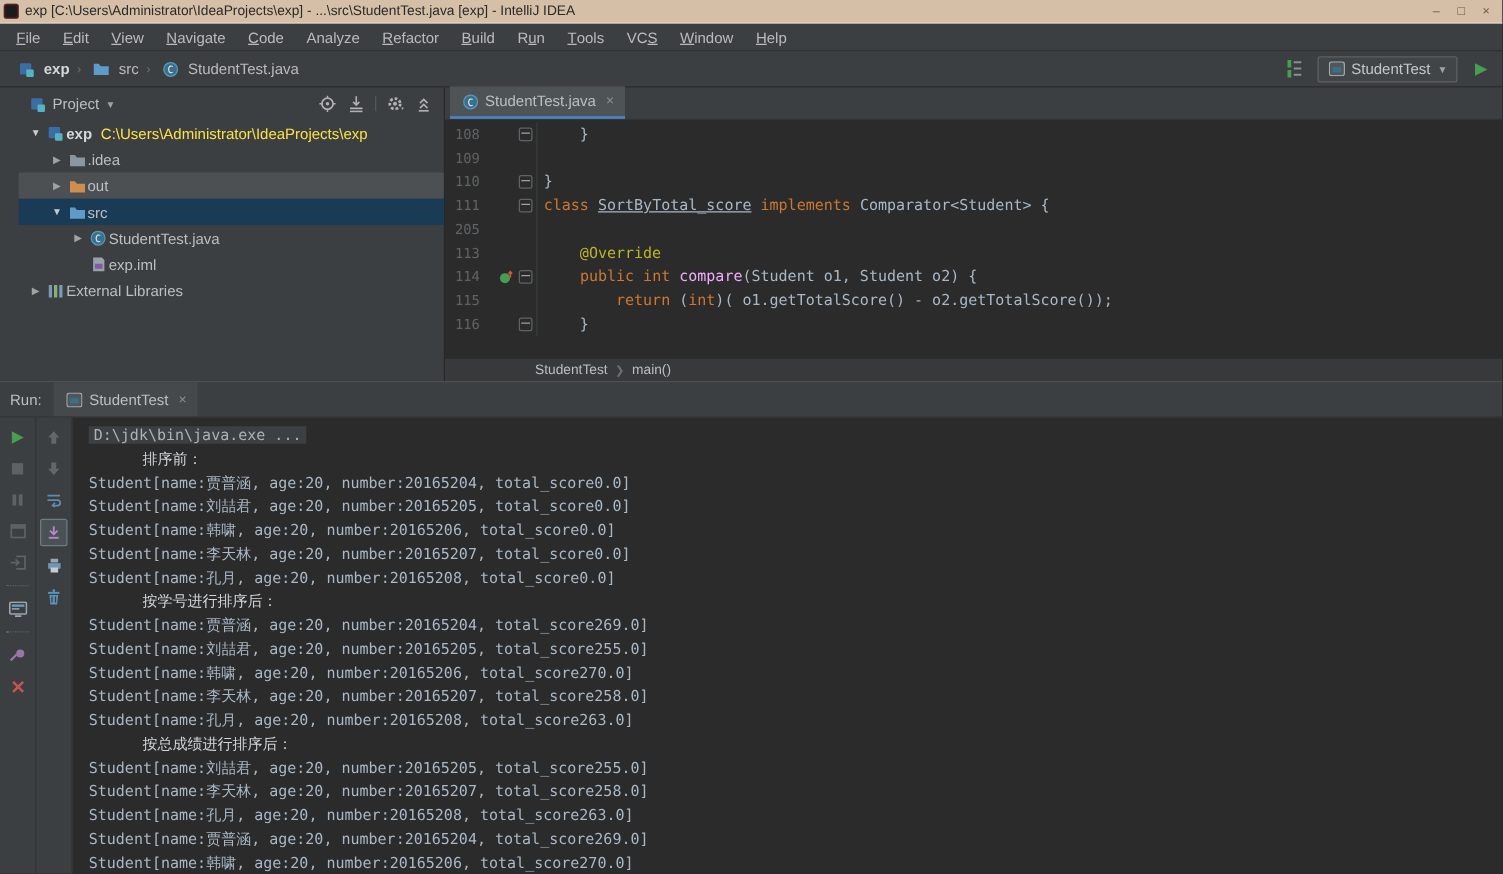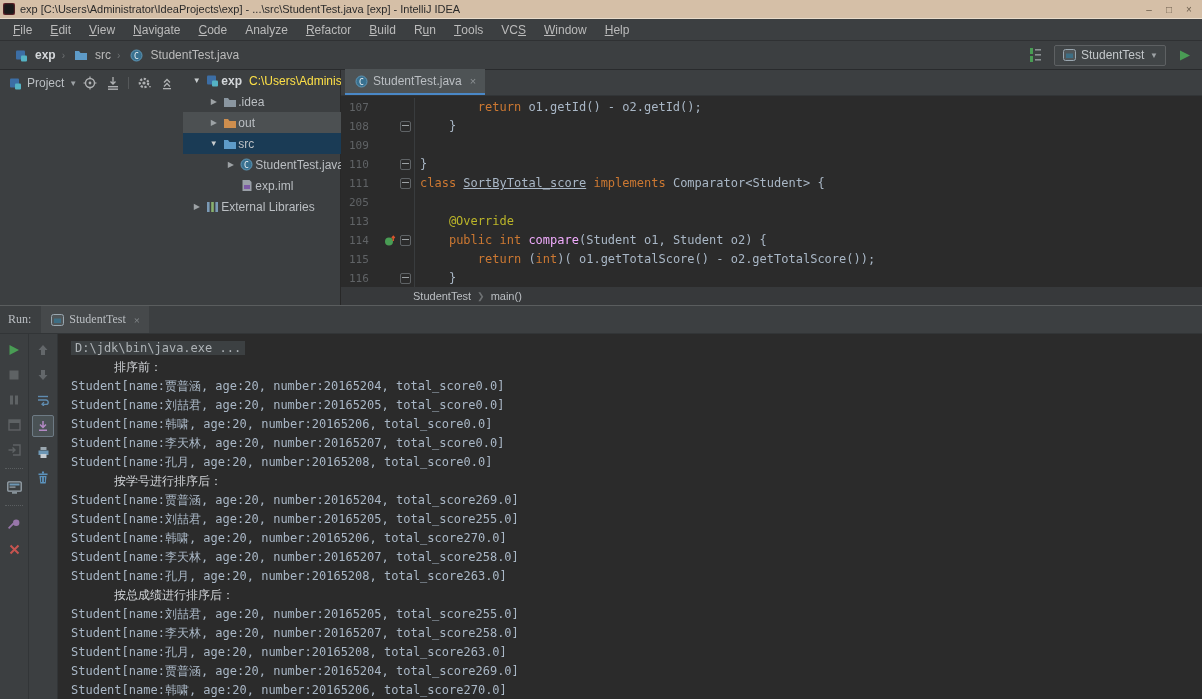--- a/index.html
+++ b/index.html
@@ -25,21 +25,21 @@
   .crumb.b{font-weight:bold;color:#d4d7da;}
   .crumb-sep{color:#6e7173;font-size:10px;padding:0 1px;}
   .tb-right{margin-left:auto;display:flex;align-items:center;gap:8px;}
   .tbicon{display:inline-flex;align-items:center;justify-content:center;width:20px;height:20px;}
   .runconfig{display:flex;align-items:center;gap:5px;border:1px solid #5e6163;background:#414547;border-radius:2px;height:19px;padding:0 7px;min-width:96px;color:#c3c7ca;}
   .runconfig .dd{margin-left:auto;}
   .dd{font-size:8px;color:#9da2a5;}
 
   
   .main{height:235px;display:flex;flex:0 0 auto;}
-  .project{width:340px;background:#3c3f41;border-right:1px solid #282828;display:flex;flex-direction:row;flex:0 0 auto;}
+  .project{width:340px;background:#3c3f41;border-right:1px solid #282828;display:flex;flex-direction:column;flex:0 0 auto;padding-left:15px;}
   .pheader{height:26px;display:flex;align-items:center;gap:5px;padding:0 8px;font-size:12px;color:#bbbfc3;}
   .ph-icons{margin-left:auto;display:flex;align-items:center;gap:7px;}
   .ph-icons .tbicon{width:16px;height:16px;}
   .ph-sep{width:1px;height:12px;background:#55585a;}
   .trow{height:21px;display:flex;align-items:center;font-size:12px;color:#bbbfc3;white-space:nowrap;}
   .trow .arrow{width:15px;text-align:center;font-size:8px;color:#9da2a5;flex:0 0 auto;}
   .trow .arrow.open{color:#c8ccce;}
   .trow .ticon{width:17px;display:inline-flex;justify-content:center;flex:0 0 auto;}
   .trow .lbl.b{font-weight:bold;color:#d4d7da;}
   .trow .hint{color:#fde047;margin-left:7px;}
@@ -59,21 +59,21 @@
   .foldbox{display:inline-block;width:9px;height:9px;border:1px solid #5f6366;border-radius:2px;position:relative;background:#2b2b2b;}
   .foldbox::after{content:"";position:absolute;left:1px;right:1px;top:3px;height:1px;background:#9da2a5;}
   .ctext{white-space:pre;padding-left:5px;color:#a9b7c6;}
   .sp{color:#a9b7c6;} .sk{color:#cc7832;} .sa{color:#bbb529;} .sm{color:#f0abfc;}
   .sd{color:#a9b7c6;text-decoration:underline;text-align:right;}
   .ebreadcrumb{height:18px;background:#37393b;display:flex;align-items:center;gap:6px;font-size:11px;color:#bbbfc3;padding-left:72px;flex:0 0 auto;}
   .ebc-sep{color:#6e7173;font-size:9px;}
 
   
   .runpanel{flex:1;border-top:1px solid #5a5d5e;display:flex;flex-direction:column;background:#2b2b2b;min-height:0;}
-  .runheader{height:27px;background:#3c3f41;display:flex;align-items:center;font-size:12px;color:#bbbfc3;flex:0 0 auto;border-bottom:1px solid #323537;font-family:Liberation Serif, serif;}
+  .runheader{height:27px;background:#3c3f41;display:flex;align-items:center;font-size:12px;color:#bbbfc3;flex:0 0 auto;border-bottom:1px solid #323537;}
   .runlabel{padding:0 10px 0 8px;}
   .rtab{display:flex;align-items:center;gap:5px;height:100%;padding:0 9px;background:#46494b;}
   .runbody{flex:1;display:flex;min-height:0;}
   .rcol{width:28px;background:#3c3f41;border-right:1px solid #323537;display:flex;flex-direction:column;align-items:center;padding-top:6px;flex:0 0 auto;}
   .ric{width:20px;height:20px;display:flex;align-items:center;justify-content:center;margin-bottom:5px;}
   .ric.sel{border:1px solid #6e7b85;border-radius:2px;background:#4a5255;}
   .rsep{width:18px;border-top:1px dotted #5a5e60;margin:3px 0 8px 0;}
   .console{flex:1;padding:5px 0 0 13px;font-family:"DejaVu Sans Mono",monospace;font-size:12px;line-height:19px;overflow:hidden;white-space:pre;}
   .cline{height:19px;}
   .cline.out{color:#a9b7c6;}
@@ -294,26 +294,20 @@
                 <circle cx="6.5" cy="6.5" r="5.5" fill="#38708f" stroke="#5f96b5"></circle>
                 <text x="6.5" y="9.5" font-size="8" fill="#e8edf0" text-anchor="middle" font-family="DejaVu Sans Mono,monospace">C</text>
               </svg>
             </span>
           <span>StudentTest.java</span>
           <span class="x">×</span>
         </div>
       </div>
       <div id="code" class="code">
           <div class="crow">
-            <span class="lnum">107</span>
-            <span class="gmark"></span>
-            <span class="gfold"></span>
-            <span class="ctext"><span class="sp">        </span><span class="sk">return </span><span class="sp">o1.getId() - o2.getId();</span></span>
-          </div>
-          <div class="crow">
             <span class="lnum">108</span>
             <span class="gmark"></span>
             <span class="gfold">
               <span class="foldbox"></span>
             </span>
             <span class="ctext"><span class="sp">    }</span></span>
           </div>
           <div class="crow">
             <span class="lnum">109</span>
             <span class="gmark"></span>

